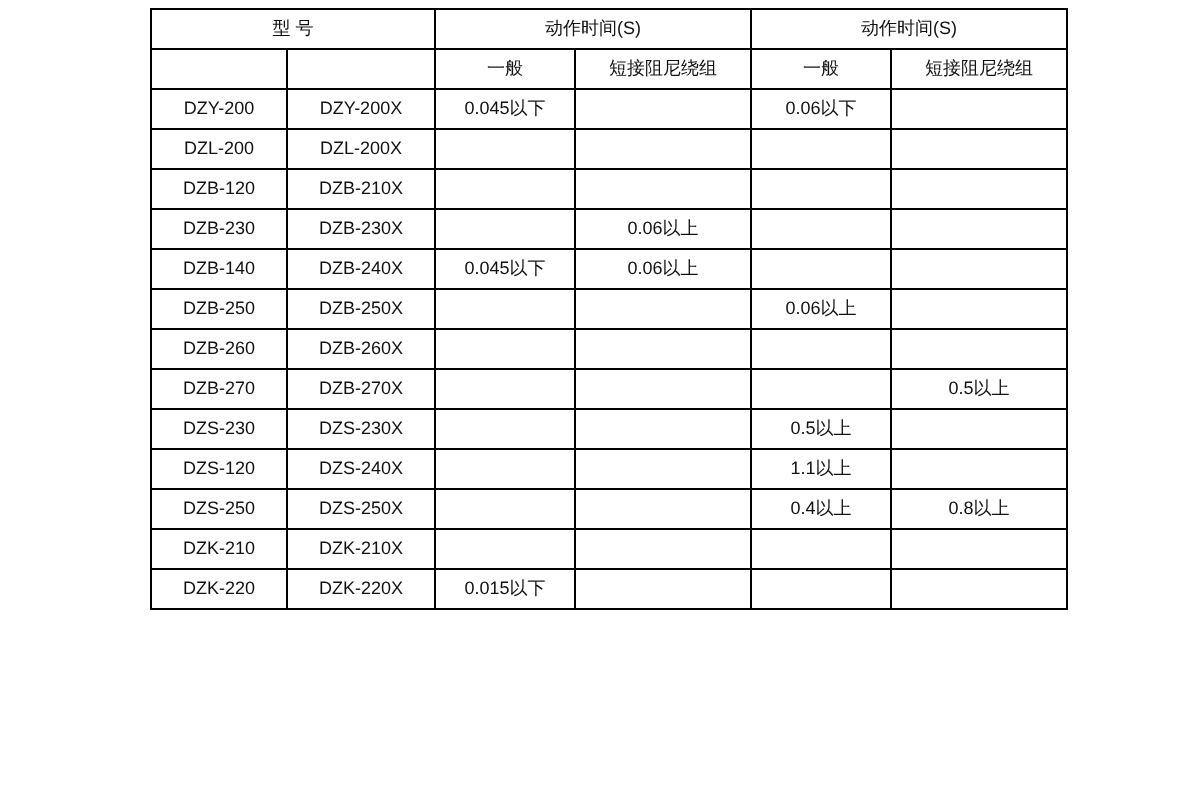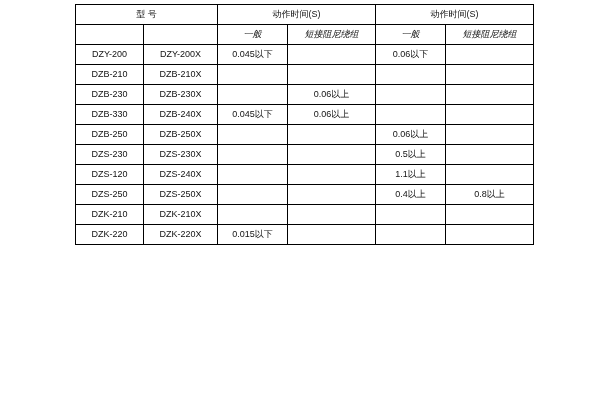--- a/index.html
+++ b/index.html
@@ -35,21 +35,20 @@
     line-height: 19px;
     white-space: nowrap;
   }
   td.hdr-top {
     height: 20px;
     line-height: 20px;
   }
   td.hdr-sub {
     height: 20px;
     line-height: 20px;
-    font-style: italic;
   }
   col.c-model { width: 68px; }
   col.c-modelx { width: 74px; }
   col.c-gen { width: 70px; }
   col.c-short { width: 88px; }
   .blank { color: transparent; }
 </style>
 </head>
 <body>
 
@@ -79,50 +78,74 @@
       </tr>
     <tr>
           <td>DZY-200</td>
           <td>DZY-200X</td>
           <td>0.045以下</td>
           <td>&nbsp;</td>
           <td>0.06以下</td>
           <td>&nbsp;</td>
         </tr>
         <tr>
-          <td>DZB-210</td>
+          <td>DZL-200</td>
+          <td>DZL-200X</td>
+          <td>&nbsp;</td>
+          <td>&nbsp;</td>
+          <td>&nbsp;</td>
+          <td>&nbsp;</td>
+        </tr>
+        <tr>
+          <td>DZB-120</td>
           <td>DZB-210X</td>
           <td>&nbsp;</td>
           <td>&nbsp;</td>
           <td>&nbsp;</td>
           <td>&nbsp;</td>
         </tr>
         <tr>
           <td>DZB-230</td>
           <td>DZB-230X</td>
           <td>&nbsp;</td>
           <td>0.06以上</td>
           <td>&nbsp;</td>
           <td>&nbsp;</td>
         </tr>
         <tr>
-          <td>DZB-330</td>
+          <td>DZB-140</td>
           <td>DZB-240X</td>
           <td>0.045以下</td>
           <td>0.06以上</td>
           <td>&nbsp;</td>
           <td>&nbsp;</td>
         </tr>
         <tr>
           <td>DZB-250</td>
           <td>DZB-250X</td>
           <td>&nbsp;</td>
           <td>&nbsp;</td>
           <td>0.06以上</td>
           <td>&nbsp;</td>
+        </tr>
+        <tr>
+          <td>DZB-260</td>
+          <td>DZB-260X</td>
+          <td>&nbsp;</td>
+          <td>&nbsp;</td>
+          <td>&nbsp;</td>
+          <td>&nbsp;</td>
+        </tr>
+        <tr>
+          <td>DZB-270</td>
+          <td>DZB-270X</td>
+          <td>&nbsp;</td>
+          <td>&nbsp;</td>
+          <td>&nbsp;</td>
+          <td>0.5以上</td>
         </tr>
         <tr>
           <td>DZS-230</td>
           <td>DZS-230X</td>
           <td>&nbsp;</td>
           <td>&nbsp;</td>
           <td>0.5以上</td>
           <td>&nbsp;</td>
         </tr>
         <tr>

